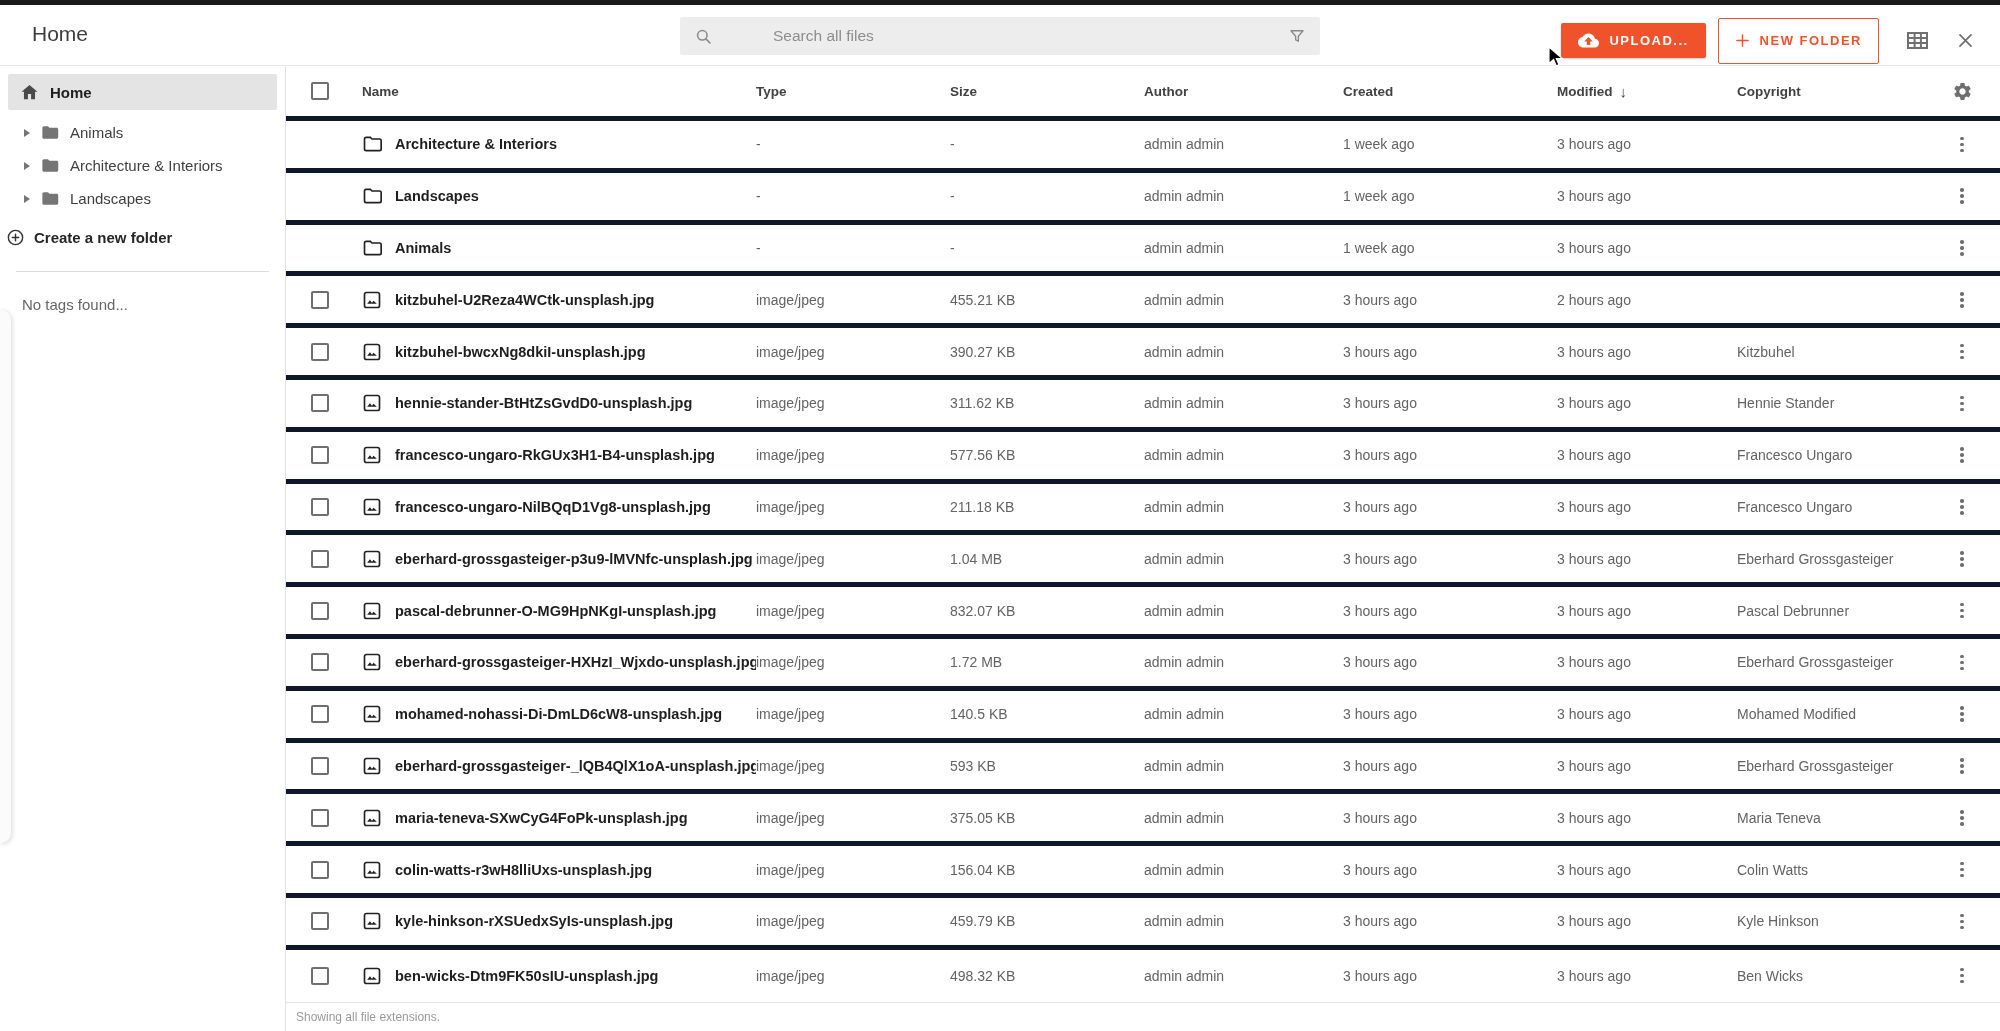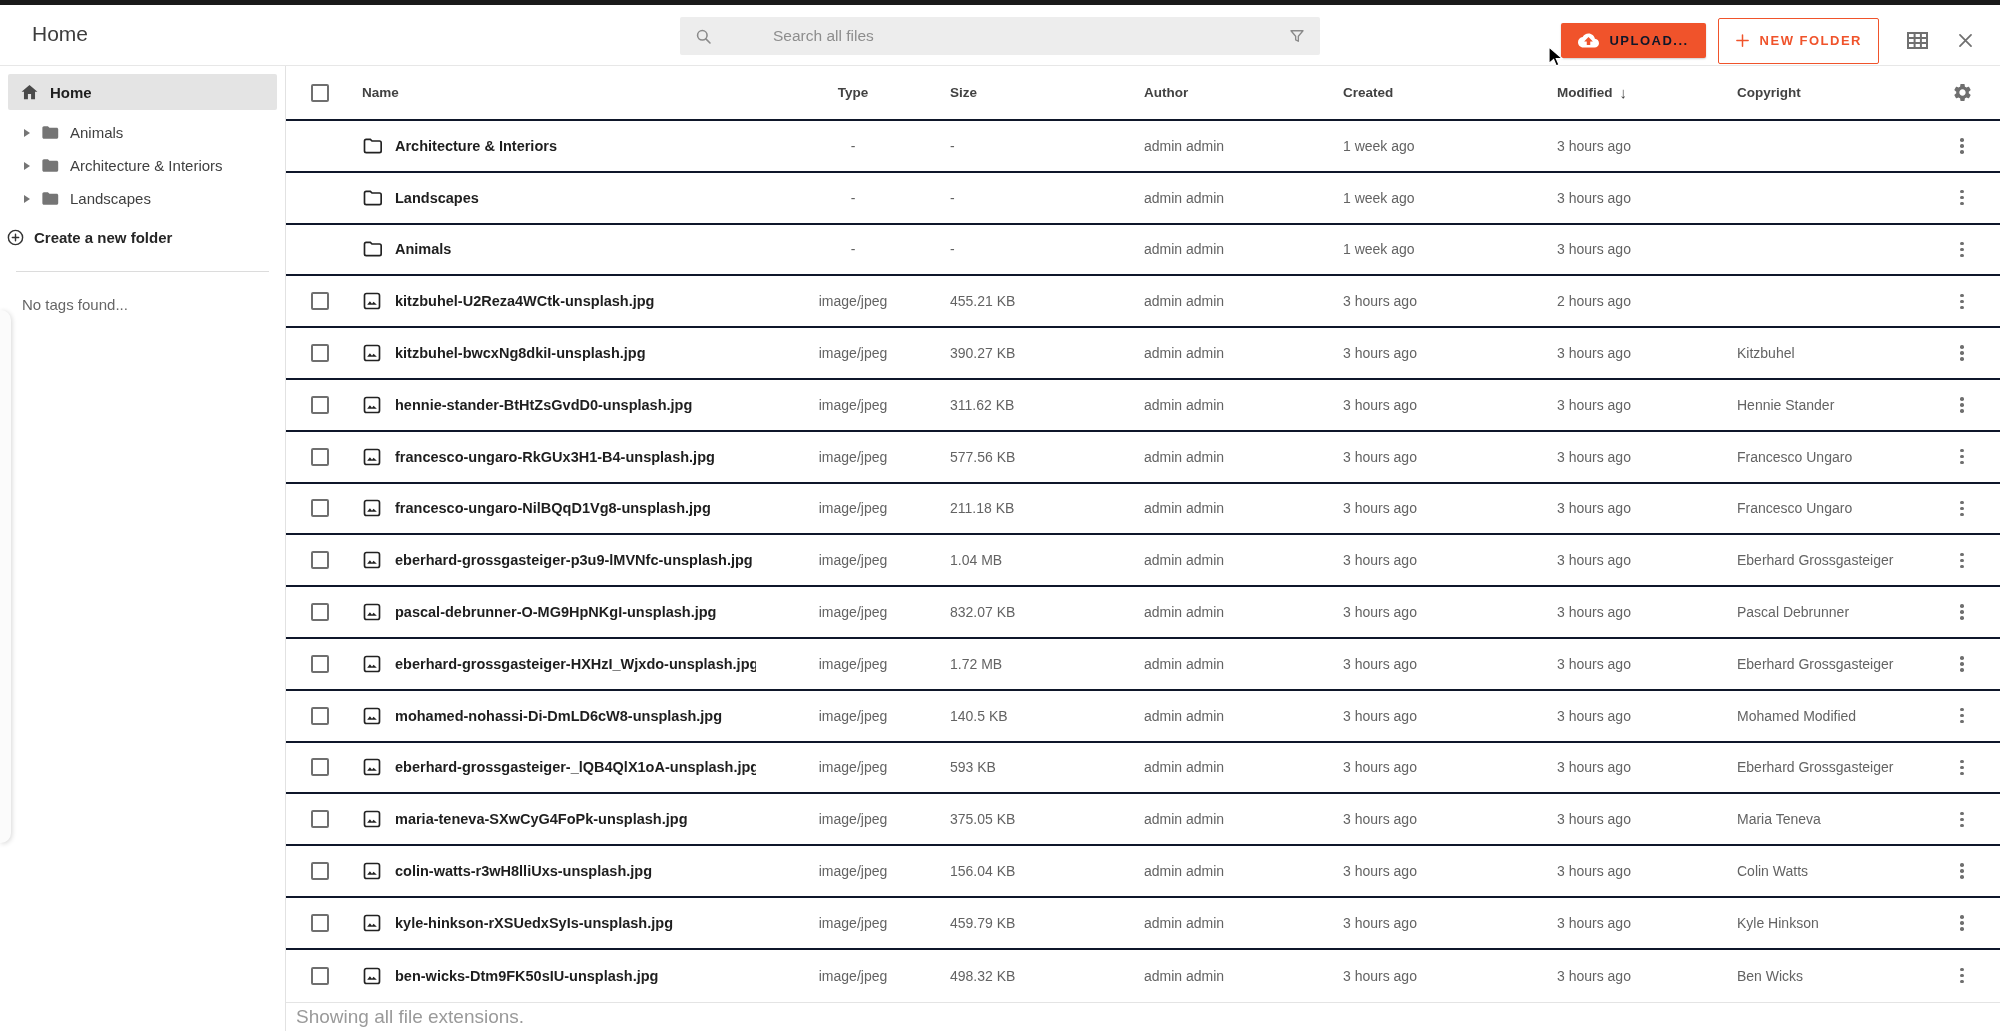--- a/index.html
+++ b/index.html
@@ -14,21 +14,21 @@
   
   .titlebar { position:absolute; top:5px; left:0; right:0; height:61px; background:#fff;
               border-bottom:1px solid #e7e7e7; }
   .page-title { position:absolute; left:32px; top:17px; font-size:21px; font-weight:500; color:#3d3d3d; }
   .searchbar { position:absolute; left:680px; top:12px; width:640px; height:38px;
                background:#ededed; border-radius:2px; display:flex; align-items:center; padding:0 14px;gap:48px; }
   .search-input { flex:1; border:none; background:transparent; outline:none; font-size:15.5px;
                   color:#424242; margin-left:10px; font-family:inherit; }
   .search-input::placeholder { color:#8d8d8d; opacity:1; }
   .toolbar { position:absolute; right:25px; top:5px; height:61px; display:flex; align-items:center; }
-  .btn-upload { display:flex; align-items:center; gap:10px; background:#F0532B; color:#0f172a;
+  .btn-upload { display:flex; align-items:center; gap:10px; background:#F0532B; color:#ffffff;
                 height:35px; padding:0 17px; border:none; border-radius:2px; font-size:13px;
                 font-weight:700; letter-spacing:1.5px; font-family:inherit; cursor:pointer;
                 box-shadow:0 1px 2px rgba(0,0,0,.2); }
   .btn-newfolder { display:flex; align-items:center; gap:10px; background:#fff; color:#F0532B;
                    height:46px; padding:0 16px; border:1px solid #F0532B; border-radius:2px;
                    font-size:13px; font-weight:700; letter-spacing:1.5px; font-family:inherit;
                    margin-left:12px; cursor:pointer; }
   .icon-btn { background:none; border:none; padding:0; margin-left:28px; display:flex;
               align-items:center; cursor:pointer; }
   
@@ -45,44 +45,44 @@
   .side-folder-icon { display:flex; margin-right:11px; }
   .create-folder { height:36px; display:flex; align-items:center; padding-left:6px; gap:9px;
                    font-weight:700; font-size:15px; color:#262626; margin-top:4px; cursor:pointer; }
   .side-divider { margin:16px 16px 0 16px; border-top:1px solid #dcdcdc; }
   .no-tags { margin:24px 0 0 22px; font-size:15px; color:#666; }
   .edge-bump { position:absolute; left:0; top:310px; width:11px; height:533px; background:#fbfbfb;
                border-radius:0 10px 10px 0; box-shadow:1px 1px 5px rgba(0,0,0,.16); z-index:3; }
   
   .main { position:absolute; left:286px; top:66px; right:0; bottom:29px; display:flex;
           flex-direction:column; background:#fff; }
-  .thead, .trow { flex:none; display:flex; align-items:center; border-bottom:2px solid #0f172a;
+  .thead, .trow { flex:none; display:flex; align-items:center; border-bottom:5px solid #0f172a;
                   padding-left:17px; }
   .thead { height:55px; }
   .trow { height:51.8px; cursor:pointer; }
   .trow:last-child { border-bottom:none; }
   .cell { display:flex; align-items:center; }
   .c-check { width:48px; }
   .checkbox { width:18px; height:18px; border:2px solid #6f6f6f; border-radius:2px; margin-left:8px;
               cursor:pointer; }
   .row-folder .checkbox { visibility:hidden; }
   .c-name { width:405px; padding-left:11px; gap:13px; overflow:hidden; }
   .name-text { font-size:14.5px; font-weight:700; color:#1e1e1e; white-space:nowrap; }
   .hlabel { font-size:13.5px; font-weight:700; color:#424242; cursor:pointer; }
   .sec { font-size:14px; color:#636363; }
-  .c-type { width:194px;justify-content:center; } .c-size { width:194px; } .c-author { width:199px; }
+  .c-type { width:194px; } .c-size { width:194px; } .c-author { width:199px; }
   .c-created { width:194px; } .c-modified { width:200px; gap:7px;padding-left:20px; } .c-copyright { flex:1; }
   .c-actions { width:76px; justify-content:center; }
   .sort-glyph { font-size:15px; color:#424242; }
   .kebab { display:flex; flex-direction:column; gap:2.5px; padding:5px; cursor:pointer; }
   .kebab i { width:3.5px; height:3.5px; border-radius:50%; background:#6f6f6f; display:block; }
   
   .statusbar { position:absolute; left:286px; right:0; bottom:0; height:29px; background:#fff;
                border-top:1px solid #e4e4e4; display:flex; align-items:center; padding-left:10px;
-               font-size:19px; color:#9a9a9a; }
+               font-size:12px; color:#9a9a9a; }
   
   .cursor { position:absolute; left:1548px; top:46px; z-index:9; pointer-events:none; }
   .ic { display:flex; align-items:center; justify-content:center; }
 </style>
 </head>
 <body>
 
 <div class="topstrip"></div>
 
 <div class="titlebar">

